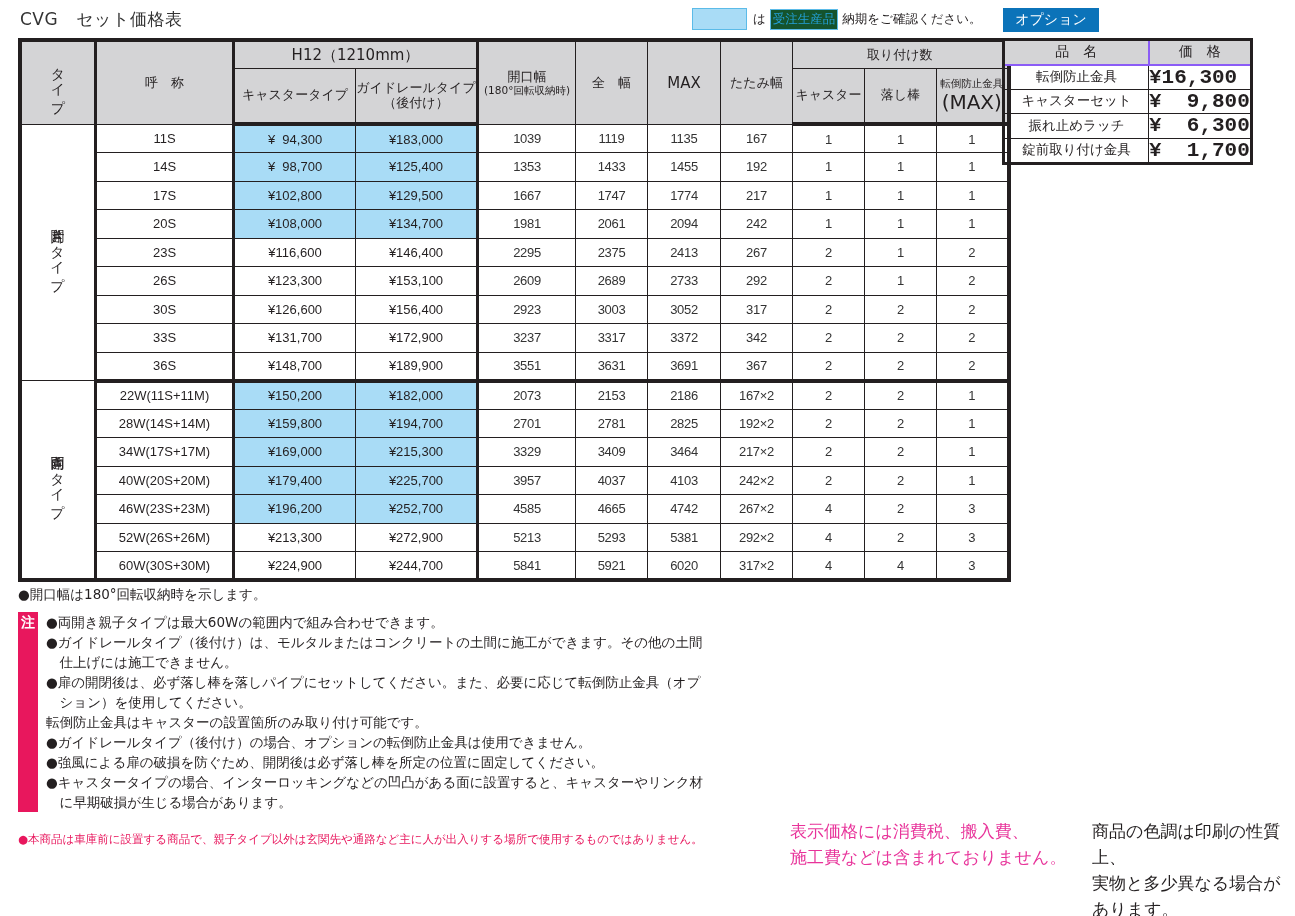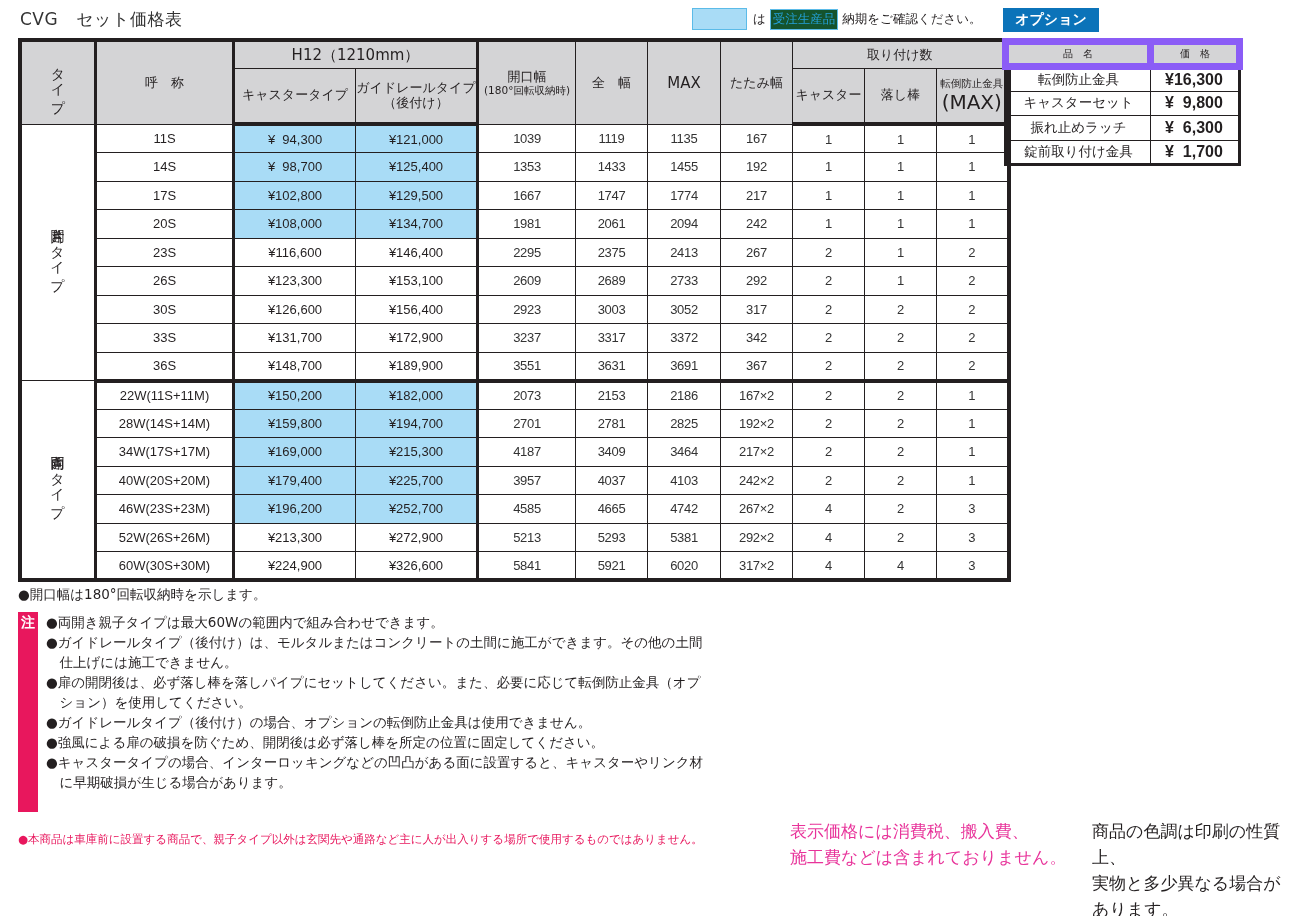--- a/index.html
+++ b/index.html
@@ -22,25 +22,25 @@
   table.main td { height: 28.5px; font-size: 13px; }
   .vert { writing-mode: vertical-rl; text-orientation: upright; font-size: 14px; letter-spacing: 0px; }
   td.type-cell { width: 32px; background: #fff; }
   td.name { font-family: "Liberation Sans", sans-serif; font-weight: bold; font-size: 13px; }
   td.name .sub { font-weight: normal; }
   td.price { font-family: "Liberation Sans", sans-serif; font-weight: bold; font-size: 16px; white-space: pre; }
   td.price.blue { background: #a9dcf6; }
   td.num { font-family: "Liberation Sans", sans-serif; font-size: 13px; color: #333; letter-spacing: -0.3px; }
   .small { font-size: 10.5px; }
 
-  .opt-label { position: absolute; left: 1003px; top: 8px; width: 96px; height: 24px; background: #0b73b9; color: #fff; font-weight: bold; font-size: 14px; display: flex; align-items: center; justify-content: center; }
+  .opt-label { position: absolute; left: 1003px; top: 8px; width: 96px; height: 24px; background: #0b73b9; color: #fff; font-weight: normal; font-size: 14px; display: flex; align-items: center; justify-content: center; }
   table.opt { position: absolute; left: 1002px; top: 38px; border-collapse: collapse; border: 3px solid #231f20; }
-  table.opt th { background: #d4d4d6; font-weight: normal; font-size: 10px; height: 25px; border: 7px solid #8b5cf6; }
+  table.opt th { background: #d4d4d6; font-weight: normal; font-size: 14px; height: 25px; border: 2px solid #8b5cf6; }
   table.opt td { height: 24.5px; border: 1px solid #231f20; text-align: center; font-size: 13.5px; }
-  table.opt td.p { font-family: Liberation Sans, sans-serif; font-weight: bold; font-size: 16px; white-space: pre; text-align: left; padding-left: 14px; }
+  table.opt td.p { font-family: Liberation Mono, monospace; font-weight: bold; font-size: 21px; white-space: pre; text-align: left; }
 
   .note1 { position: absolute; left: 18px; top: 586px; font-size: 13.5px; }
   .notes { position: absolute; left: 18px; top: 612px; display: flex; }
   .notes .badge { width: 20px; height: 200px; background: #e8175d; color: #fff; font-weight: bold; font-size: 14px; text-align: center; padding-top: 2px; }
   .notes ul { list-style: none; padding-left: 8px; font-size: 13.5px; line-height: 20px; }
   .notes li { text-indent: -1em; padding-left: 1em; }
 
   .pinknotes { position: absolute; left: 18px; top: 832px; color: #e8175d; font-size: 11.5px; line-height: 15px; }
   .pinknotes div { padding-left: 12px; text-indent: -12px; }
   .pinknotes .t { color: #231f20; }
@@ -89,21 +89,21 @@
           <div class="small">転倒防止金具</div>
           <div style="font-size:20px">(MAX)</div>
         </th>
     </tr>
   </thead>
   <tbody class="single" id="group0">
       <tr>
         <td rowspan="9" class="type-cell thick-r"><span class="vert">片開きタイプ</span></td>
         <td class="name thick-r"><span>11S</span><span class="sub"></span></td>
         <td class="price blue">¥  94,300</td>
-        <td class="price blue thick-r">¥121,000</td>
+        <td class="price blue thick-r">¥183,000</td>
         <td class="num">1039</td>
         <td class="num">1119</td>
         <td class="num">1135</td>
         <td class="num">167</td>
         <td class="num">1</td>
         <td class="num">1</td>
         <td class="num">1</td>
       </tr>
       <tr>
         <td class="name thick-r"><span>14S</span><span class="sub"></span></td>
@@ -225,21 +225,21 @@
         <td class="num">2825</td>
         <td class="num">192×2</td>
         <td class="num">2</td>
         <td class="num">2</td>
         <td class="num">1</td>
       </tr>
       <tr>
         <td class="name thick-r"><span>34W</span><span class="sub">(17S+17M)</span></td>
         <td class="price blue">¥169,000</td>
         <td class="price blue thick-r">¥215,300</td>
-        <td class="num">4187</td>
+        <td class="num">3329</td>
         <td class="num">3409</td>
         <td class="num">3464</td>
         <td class="num">217×2</td>
         <td class="num">2</td>
         <td class="num">2</td>
         <td class="num">1</td>
       </tr>
       <tr>
         <td class="name thick-r"><span>40W</span><span class="sub">(20S+20M)</span></td>
         <td class="price blue">¥179,400</td>
@@ -272,21 +272,21 @@
         <td class="num">5293</td>
         <td class="num">5381</td>
         <td class="num">292×2</td>
         <td class="num">4</td>
         <td class="num">2</td>
         <td class="num">3</td>
       </tr>
       <tr>
         <td class="name thick-r"><span>60W</span><span class="sub">(30S+30M)</span></td>
         <td class="price">¥224,900</td>
-        <td class="price thick-r">¥326,600</td>
+        <td class="price thick-r">¥244,700</td>
         <td class="num">5841</td>
         <td class="num">5921</td>
         <td class="num">6020</td>
         <td class="num">317×2</td>
         <td class="num">4</td>
         <td class="num">4</td>
         <td class="num">3</td>
       </tr>
     </tbody>
 </table>
@@ -320,20 +320,21 @@
 </table>
 
 <div class="note1">●開口幅は180°回転収納時を示します。</div>
 
 <div class="notes">
   <div class="badge">注</div>
   <ul id="note-list" style="width:670px">
       <li>●両開き親子タイプは最大60Wの範囲内で組み合わせできます。</li>
       <li>●ガイドレールタイプ（後付け）は、モルタルまたはコンクリートの土間に施工ができます。その他の土間仕上げには施工できません。</li>
       <li>●扉の開閉後は、必ず落し棒を落しパイプにセットしてください。また、必要に応じて転倒防止金具（オプション）を使用してください。</li>
+      <li>転倒防止金具はキャスターの設置箇所のみ取り付け可能です。</li>
       <li>●ガイドレールタイプ（後付け）の場合、オプションの転倒防止金具は使用できません。</li>
       <li>●強風による扉の破損を防ぐため、開閉後は必ず落し棒を所定の位置に固定してください。</li>
       <li>●キャスタータイプの場合、インターロッキングなどの凹凸がある面に設置すると、キャスターやリンク材に早期破損が生じる場合があります。</li>
     </ul>
 </div>
 
 <div class="pinknotes">
   <div>●<span class="t" style="color:#e8175d">本商品は車庫前に設置する商品で、親子タイプ以外は玄関先や通路など主に人が出入りする場所で使用するものではありません。</span></div>
 </div>
 

